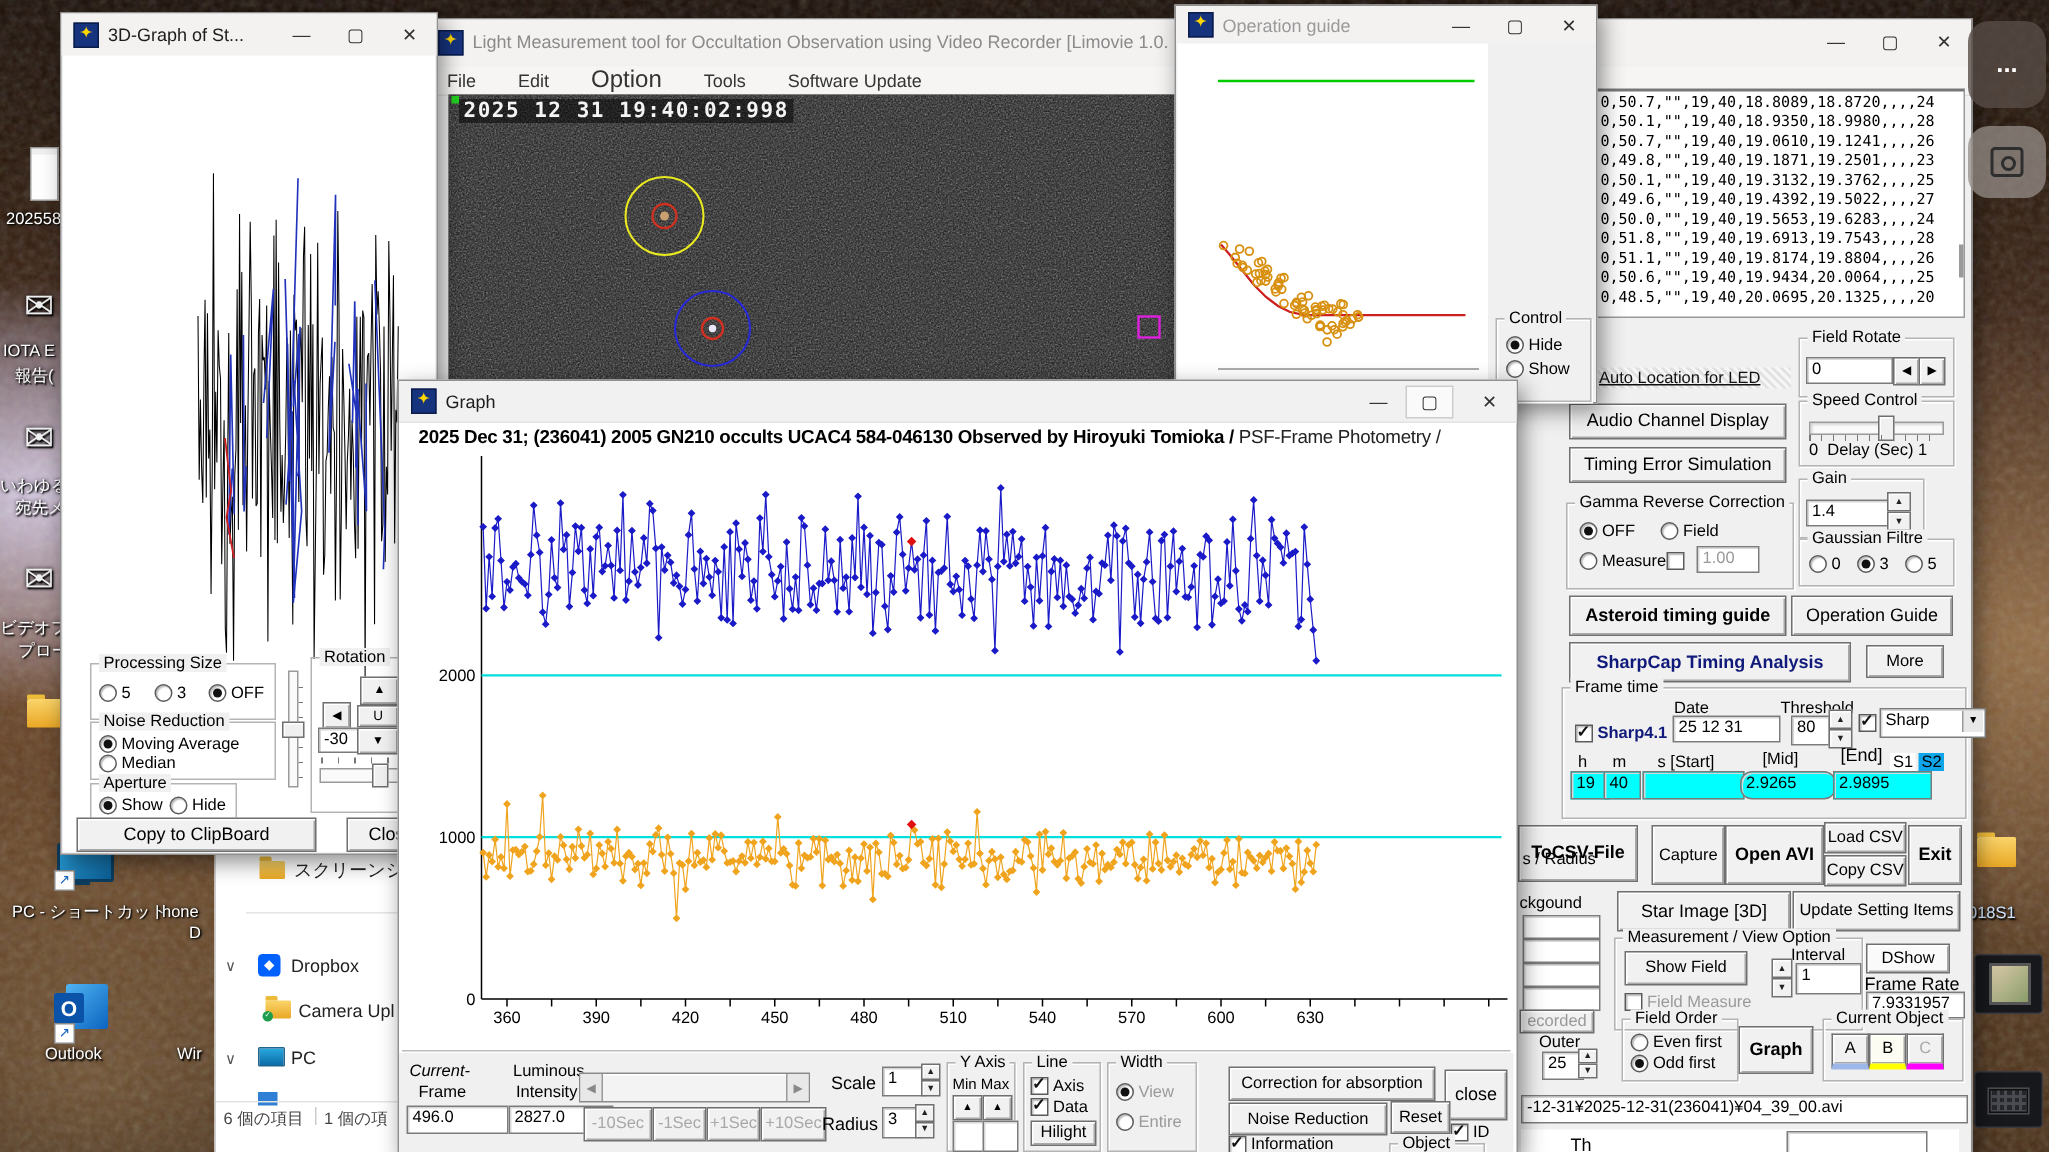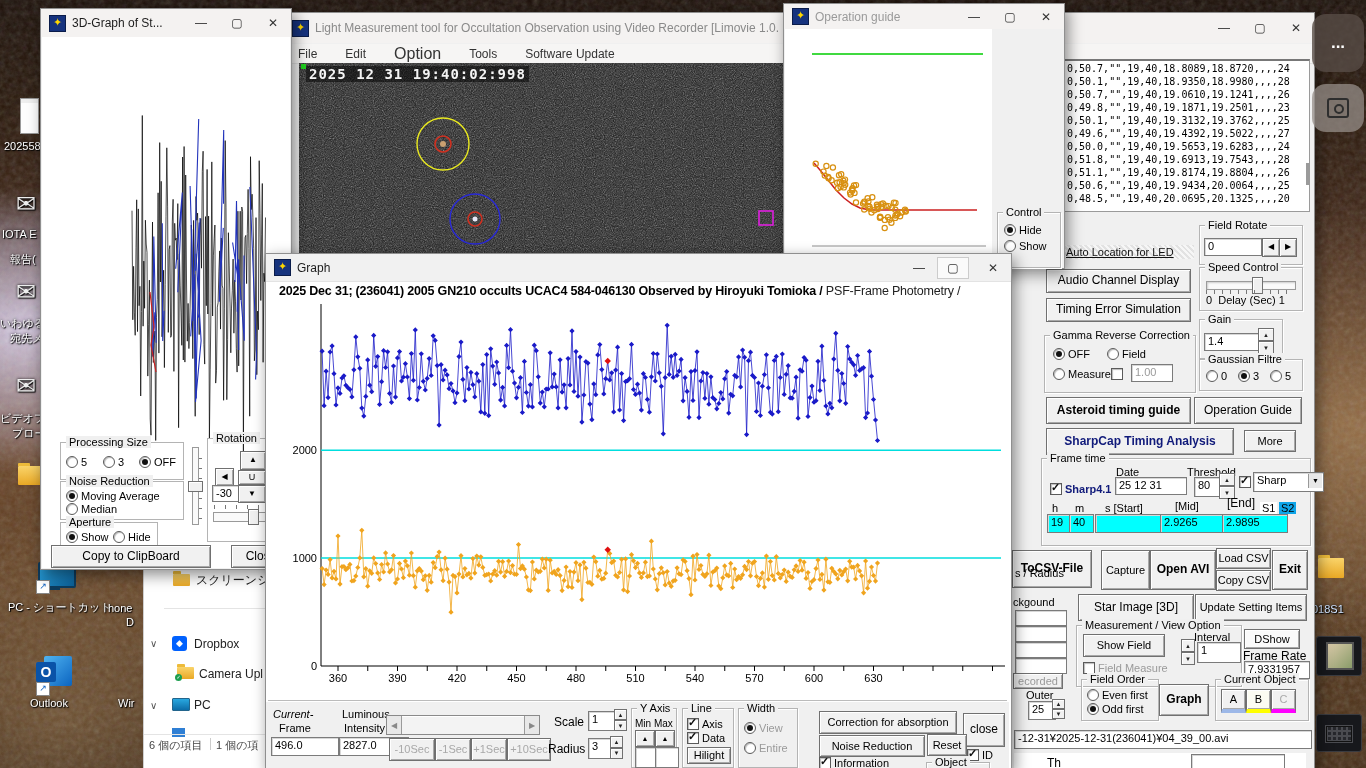--- a/index.html
+++ b/index.html
@@ -53,21 +53,21 @@
         <feColorMatrix type="saturate" values="0.4"></feColorMatrix>
       </filter>
     <rect width="1366" height="768" filter="url(#deskn)"></rect>
   </svg>
 
   <div class="abs" style="left:20px;top:98px;width:17px;height:34px;background:#fdfdfd;border:1px solid #999;box-shadow:inset 0 4px 0 #eee;z-index:1;"></div>
   <div class="dlab" style="left:4px;top:140px;z-index:1;">202558(</div>
 
   <div class="dlab" style="left:16px;top:190px;font-size:24px;color:#eee;z-index:1;">✉</div>
   <div class="dlab" style="left:2px;top:228px;z-index:1;">IOTA E</div>
-  <div class="dlab" style="left:10px;top:243px;z-index:1;margin-top:9px;">報告(</div>
+  <div class="dlab" style="left:10px;top:243px;z-index:1;">報告(</div>
 
   <div class="dlab" style="left:16px;top:278px;font-size:24px;color:#eee;z-index:1;">✉</div>
   <div class="dlab" style="left:0px;top:316px;z-index:1;">いわゆる</div>
   <div class="dlab" style="left:10px;top:331px;z-index:1;">宛先メ</div>
 
   <div class="dlab" style="left:16px;top:372px;font-size:24px;color:#eee;z-index:1;">✉</div>
   <div class="dlab" style="left:0px;top:411px;z-index:1;">ビデオファ</div>
   <div class="dlab" style="left:12px;top:426px;z-index:1;">プロード</div>
 
   <div class="folder" style="left:18px;top:466px;width:26px;height:19px;z-index:1;"></div>
@@ -268,21 +268,21 @@
       <span class="lb" style="left:10px;top:43px;">h</span>
       <span class="lb" style="left:33px;top:43px;">m</span>
       <span class="lb" style="left:63px;top:43px;">s [Start]</span>
       <span class="lb" style="left:133px;top:41px;">[Mid]</span>
       <span class="lb" style="left:185px;top:37px;font-size:12px;">[End]</span>
       <span class="lb" style="left:218px;top:43px;background:#fff;padding:0 2px;">S1</span>
       <span class="lb" style="left:237px;top:43px;background:#0ea5e9;padding:0 2px;">S2</span>
       <span class="fl cy" style="left:5px;top:55px;width:18px;height:15px;">19</span>
       <span class="fl cy" style="left:27px;top:55px;width:17px;height:15px;">40</span>
       <span class="fl cy" style="left:53px;top:55px;width:60px;height:15px;"></span>
-      <span class="fl cy" style="left:118px;top:55px;width:56px;height:15px;">2.9265</span>
+      <span class="fl cy" style="left:118px;top:55px;width:56px;height:15px;border-radius:8px;">2.9265</span>
       <span class="fl cy" style="left:180px;top:55px;width:58px;height:15px;">2.9895</span>
     </div>
 
     <div class="bt" style="left:728px;top:537px;width:78px;height:36px;font-weight:bold;font-size:12px;">ToCSV-File</div>
     <div class="bt" style="left:817px;top:537px;width:47px;height:38px;">Capture</div>
     <div class="bt" style="left:866px;top:537px;width:64px;height:38px;font-weight:bold;font-size:12px;">Open AVI</div>
     <div class="bt" style="left:932px;top:535px;width:53px;height:19px;">Load CSV</div>
     <div class="bt" style="left:932px;top:557px;width:53px;height:19px;">Copy CSV</div>
     <div class="bt" style="left:988px;top:537px;width:34px;height:38px;font-weight:bold;font-size:12px;">Exit</div>
 

